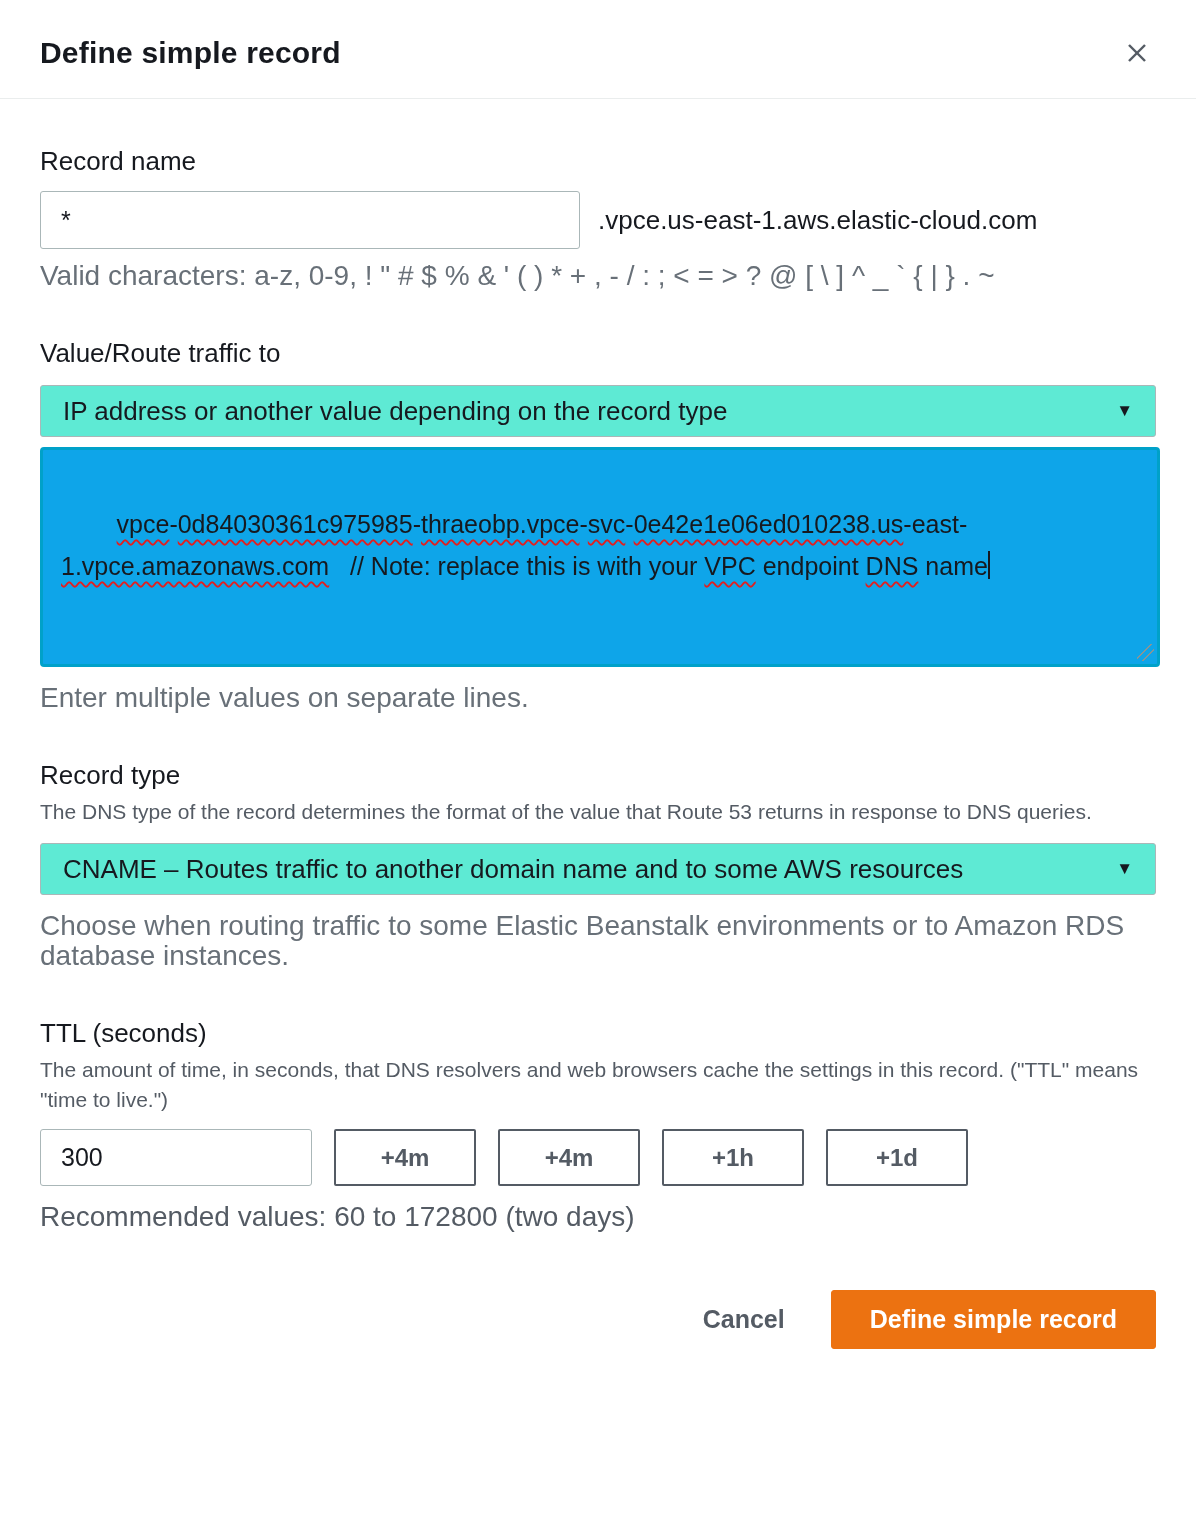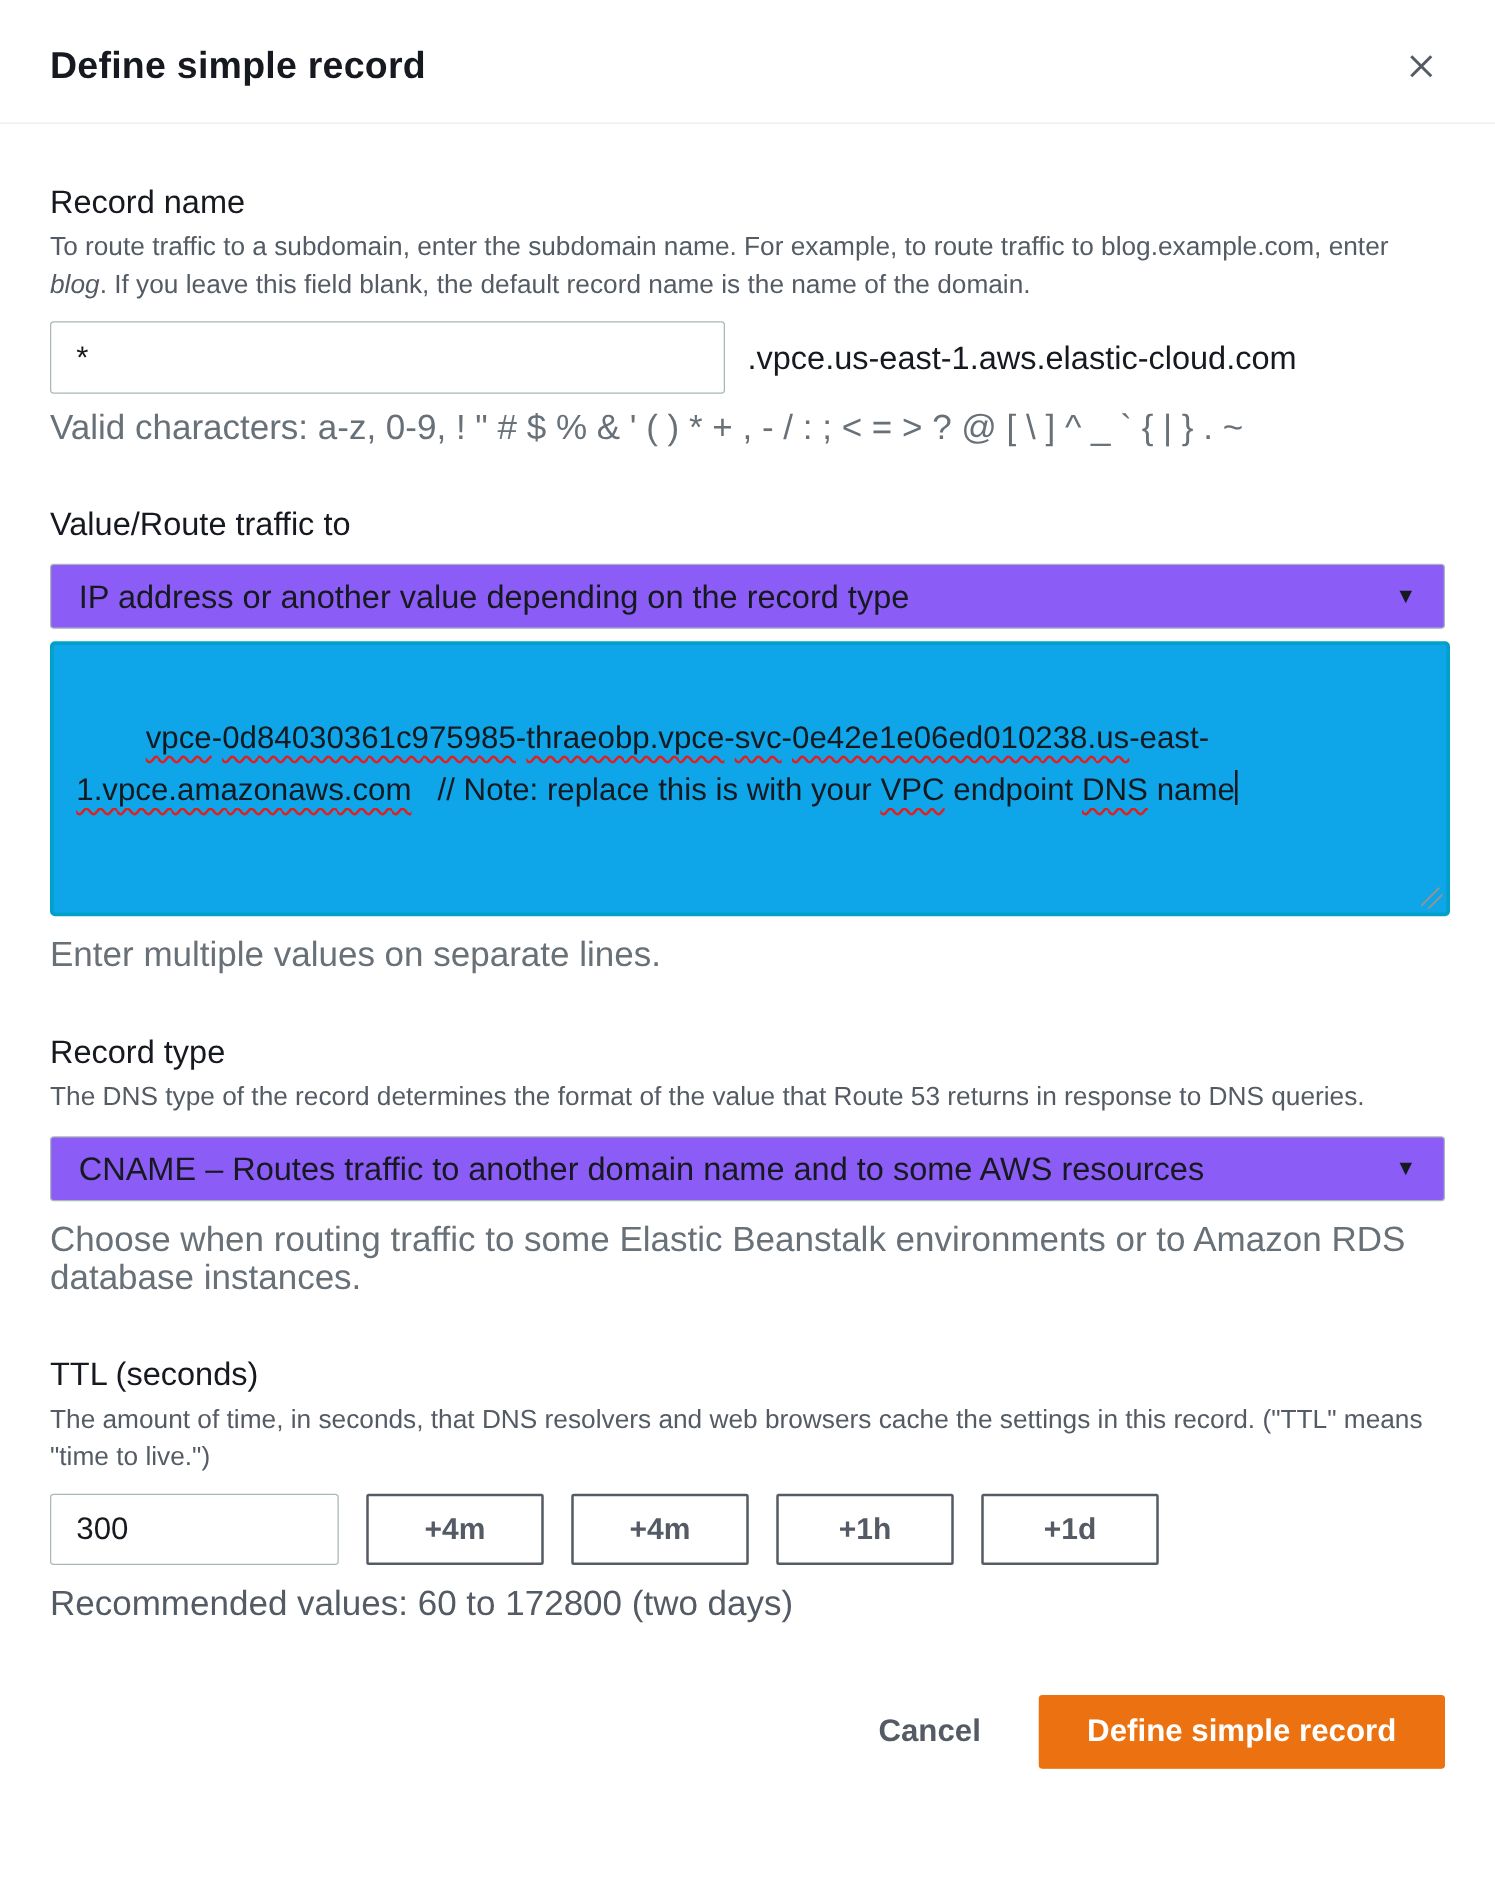--- a/index.html
+++ b/index.html
@@ -38,21 +38,21 @@
     font-family: "Liberation Sans", sans-serif; font-size: 25px; color: #16191f;
     padding: 0 20px; background: #fff; outline: none;
   }
   .record-name-input { width: 540px; }
   .domain-suffix { font-size: 26px; color: #16191f; margin-left: 18px; }
   .valid-chars { margin-top: 12px; }
 
   
   .select-box {
     margin-top: 16px; width: 1116px; height: 52px;
-    border: 1px solid #aab7b8; border-radius: 3px; background: #8b5cf6;
+    border: 1px solid #aab7b8; border-radius: 3px; background: #5eead4;
     display: flex; align-items: center; justify-content: space-between;
     padding: 0 22px; cursor: pointer;
   }
   .select-label { font-size: 26px; color: #16191f; }
   .caret { font-size: 17px; color: #16191f; }
 
   
   .value-textarea {
     margin-top: 10px; width: 1120px; height: 220px;
     border: 3px solid #00a1c9; border-radius: 4px; background: #0ea5e9;
@@ -74,21 +74,21 @@
     background: linear-gradient(135deg,
       transparent 0 40%, #879596 40% 47%,
       transparent 47% 62%, #879596 62% 69%,
       transparent 69% 100%);
     cursor: nwse-resize;
   }
   .textarea-helper { margin-top: 16px; }
 
   
   .ttl-row { display: flex; align-items: center; margin-top: 14px; gap: 22px; }
-  .ttl-input { width: 231px; height: 57px; border-color: #aab7b8; }
+  .ttl-input { width: 272px; height: 57px; border-color: #aab7b8; }
   .ttl-btn {
     width: 142px; height: 57px; background: #fff;
     border: 2px solid #545b64; border-radius: 2px;
     font-family: "Liberation Sans", sans-serif; font-size: 24px; font-weight: 700;
     color: #545b64; cursor: pointer;
   }
   .ttl-helper { margin-top: 16px; color: #545b64; }
 
   
   .footer {
@@ -117,23 +117,20 @@
         <line x1="7" y1="7" x2="23" y2="23" stroke="#545b64" stroke-width="2.4"></line>
         <line x1="23" y1="7" x2="7" y2="23" stroke="#545b64" stroke-width="2.4"></line>
       </svg>
     </button>
   </div>
 
   <div class="content">
 
     <div class="section">
       <div class="section-heading">Record name</div>
-      <div class="section-desc">
-        <span>To route traffic to a subdomain, enter the subdomain name. For example, to route traffic to blog.example.com, enter </span><i>blog</i><span>. If you leave this field blank, the default record name is the name of the domain.</span>
-      </div>
       <div class="record-name-row">
         <input class="text-input record-name-input" type="text" value="*" style="">
         <span class="domain-suffix">.vpce.us-east-1.aws.elastic-cloud.com</span>
       </div>
       <div class="helper valid-chars">Valid characters: a-z, 0-9, ! " # $ % &amp; ' ( ) * + , - / : ; &lt; = &gt; ? @ [ \ ] ^ _ ` { | } . ~</div>
     </div>
 
     <div class="section">
       <div class="section-heading">Value/Route traffic to</div>
 

